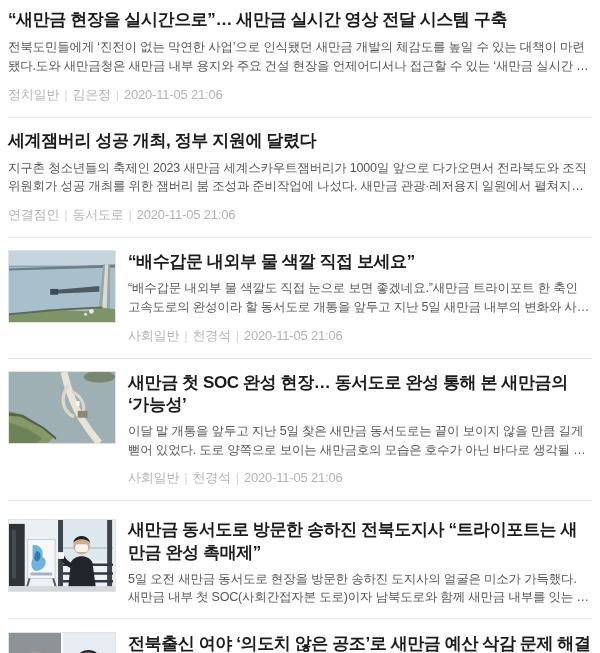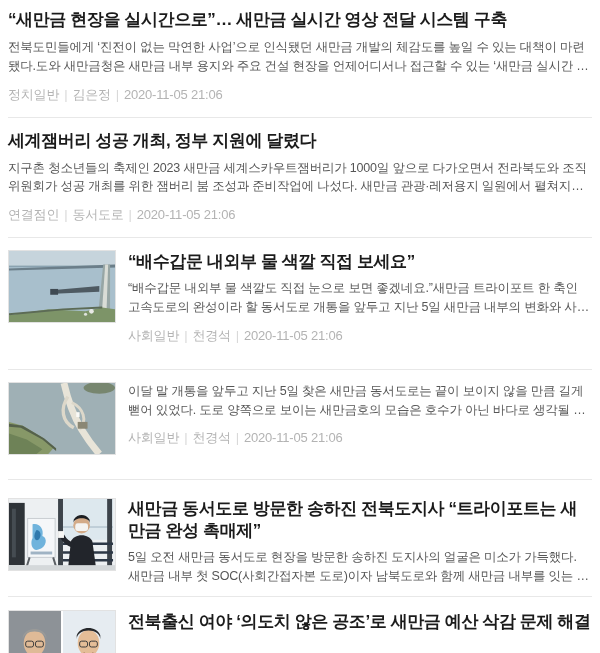--- a/index.html
+++ b/index.html
@@ -4,21 +4,21 @@
 <style>
   * { margin: 0; padding: 0; box-sizing: border-box; }
   html, body { width: 600px; height: 653px; overflow: hidden; background: #ffffff; }
   body { font-family: "Liberation Sans", "DejaVu Sans", sans-serif; }
   .news-list { padding: 0 8px; }
 
   .article { border-bottom: 1px solid #e8e8e8; }
   .article:last-child { border-bottom: none; }
 
   .a-plain { padding: 9px 0 13px; }
-  .a-thumb { padding: 12px 0 24px; }
+  .a-thumb { padding: 12px 0 13px; }
   .a-wide  { padding: 18px 0 11px; }
   .a-last  { padding: 13px 0 0; }
 
   .title {
     font-size: 17px; font-weight: 700; color: #1b1b1b;
     line-height: 1.3; letter-spacing: -0.4px; margin-bottom: 7px;
     cursor: pointer;
   }
   .summary {
     font-size: 12.5px; color: #565656; line-height: 1.5; letter-spacing: -0.2px;
@@ -100,20 +100,21 @@
           <path d="M0 73 L0 52 L18 58 L34 68 L28 73 Z" fill="#6e8257"></path>
           <path d="M0 42 L14 44 L36 57 L48 67 L48 70 L34 58 L12 46 L0 45 Z" fill="#55614b"></path>
           <path d="M56 0 C60 18 66 34 74 48 C80 58 86 66 92 73" stroke="#e8e4d8" stroke-width="7" fill="none"></path>
           <path d="M60 14 C52 26 54 40 66 46" stroke="#ddd8ca" stroke-width="3.4" fill="none"></path>
           <path d="M64 20 C76 26 80 38 72 48" stroke="#ddd8ca" stroke-width="3" fill="none"></path>
           <rect x="70" y="40" width="10" height="7" fill="#8b8774"></rect>
           <rect x="68.5" y="30" width="3.4" height="5" fill="#fafaf7"></rect>
         </svg>
       </div>
       <div class="content">
+        <h2 class="title">새만금 첫 SOC 완성 현장… 동서도로 완성 통해 본 새만금의 ‘가능성’</h2>
         <p class="summary">이달 말 개통을 앞두고 지난 5일 찾은 새만금 동서도로는 끝이 보이지 않을 만큼 길게 뻗어 있었다. 도로 양쪽으로 보이는 새만금호의 모습은 호수가 아닌 바다로 생각될 만큼 청량하게 다가...</p>
         <div class="meta">
           <span class="cat">사회일반</span><span class="sep">|</span><span class="author">천경석</span><span class="sep">|</span><span class="date">2020-11-05 21:06</span>
         </div>
       </div>
     </div>
   </article>
 
   <article class="article a-wide">
     <div class="row">

